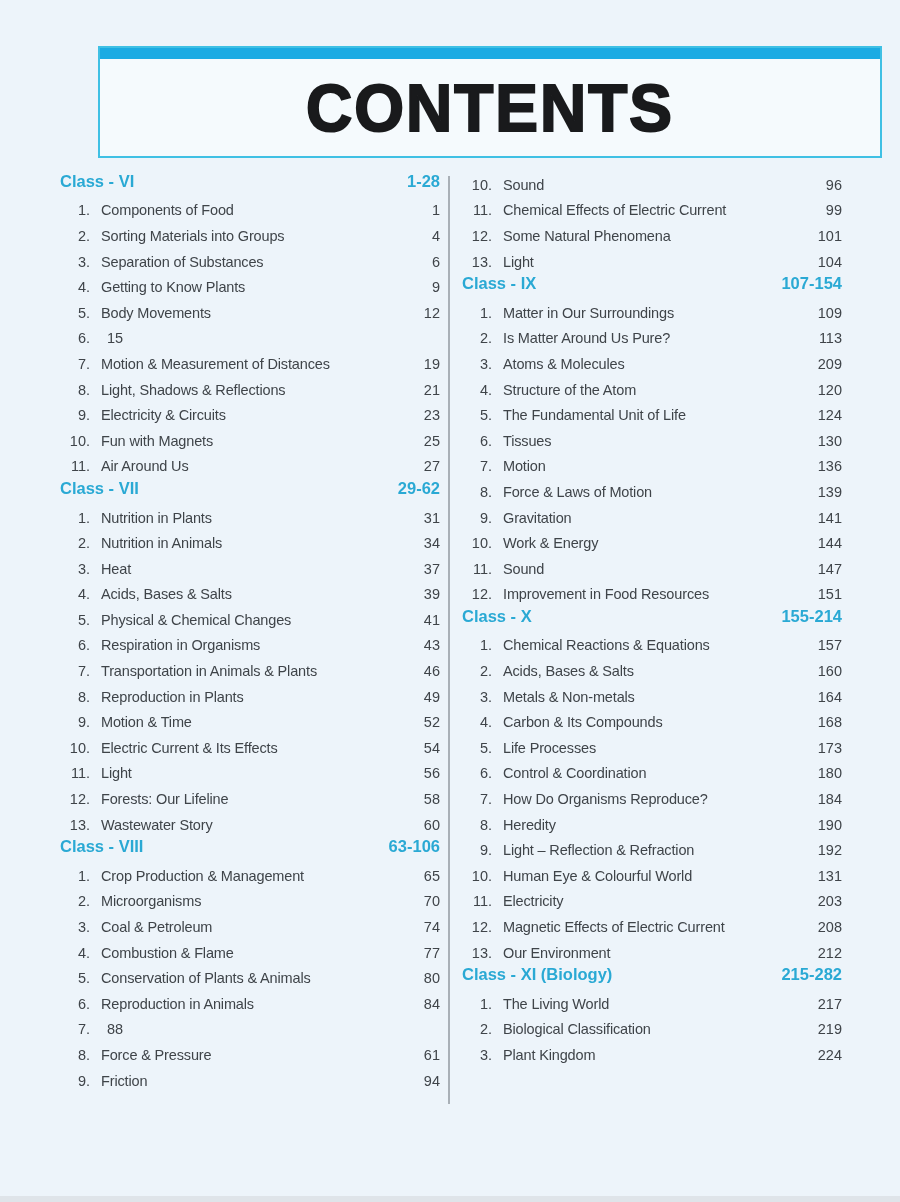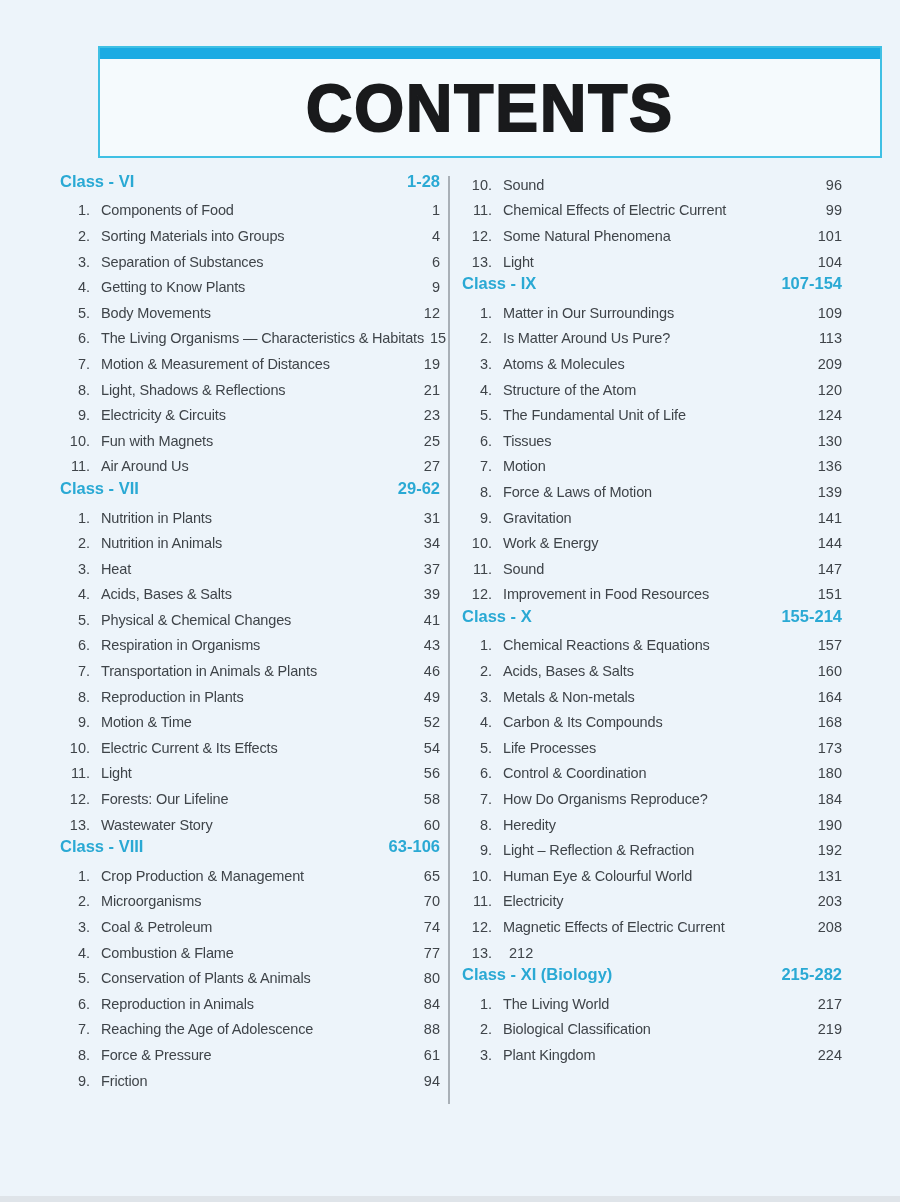--- a/index.html
+++ b/index.html
@@ -130,21 +130,20 @@
       <span class="ttl">Getting to Know Plants</span>
       <span class="pg">9</span>
     </div>
     <div class="toc-row">
       <span class="num">5.</span>
       <span class="ttl">Body Movements</span>
       <span class="pg">12</span>
     </div>
     <div class="toc-row">
       <span class="num">6.</span>
-      <span class="ttl">The Living Organisms — Characteristics &amp; Habitats</span>
       <span class="pg">15</span>
     </div>
     <div class="toc-row">
       <span class="num">7.</span>
       <span class="ttl">Motion &amp; Measurement of Distances</span>
       <span class="pg">19</span>
     </div>
     <div class="toc-row">
       <span class="num">8.</span>
       <span class="ttl">Light, Shadows &amp; Reflections</span>
@@ -263,21 +262,20 @@
       <span class="ttl">Conservation of Plants &amp; Animals</span>
       <span class="pg">80</span>
     </div>
     <div class="toc-row">
       <span class="num">6.</span>
       <span class="ttl">Reproduction in Animals</span>
       <span class="pg">84</span>
     </div>
     <div class="toc-row">
       <span class="num">7.</span>
-      <span class="ttl">Reaching the Age of Adolescence</span>
       <span class="pg">88</span>
     </div>
     <div class="toc-row">
       <span class="num">8.</span>
       <span class="ttl">Force &amp; Pressure</span>
       <span class="pg">61</span>
     </div>
     <div class="toc-row">
       <span class="num">9.</span>
       <span class="ttl">Friction</span>
@@ -428,20 +426,21 @@
       <span class="ttl">Electricity</span>
       <span class="pg">203</span>
     </div>
     <div class="toc-row">
       <span class="num">12.</span>
       <span class="ttl">Magnetic Effects of Electric Current</span>
       <span class="pg">208</span>
     </div>
     <div class="toc-row">
       <span class="num">13.</span>
+      <span class="ttl">Our Environment</span>
       <span class="pg">212</span>
     </div>
     <div class="sec-header">
       <span>Class - XI (Biology)</span>
       <span class="sec-range">215-282</span>
     </div>
     <div class="toc-row">
       <span class="num">1.</span>
       <span class="ttl">The Living World</span>
       <span class="pg">217</span>

